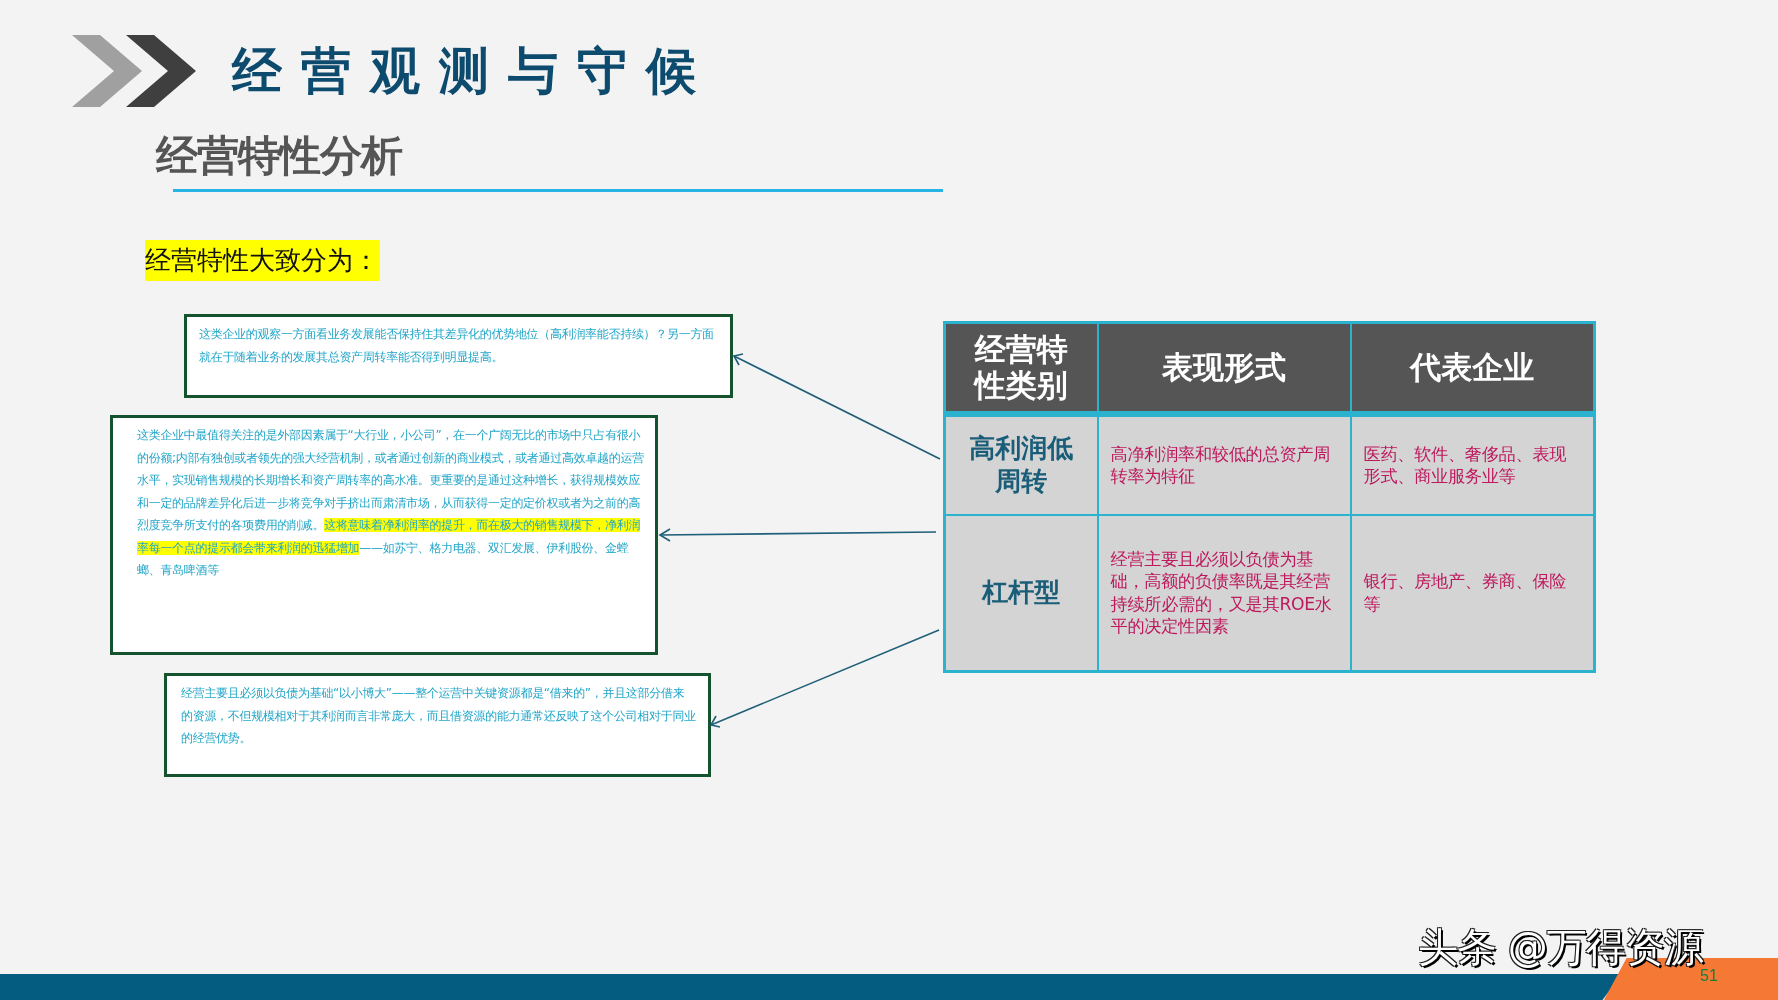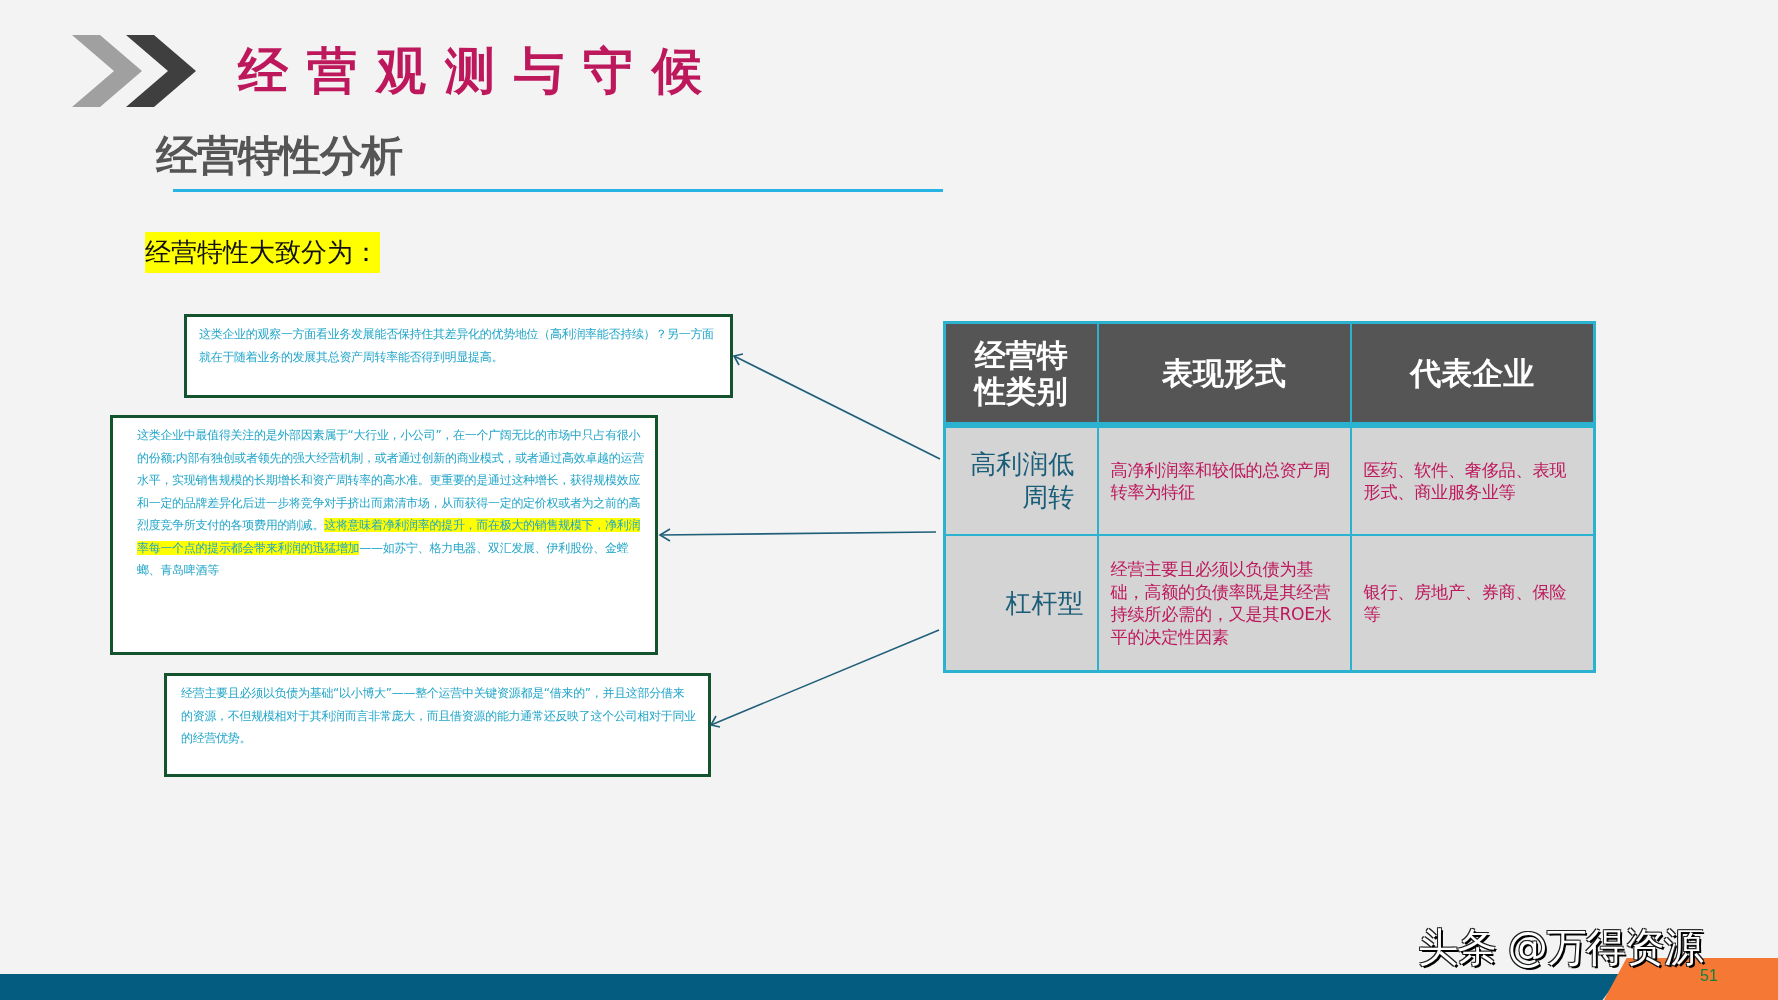--- a/index.html
+++ b/index.html
@@ -3,35 +3,35 @@
   <meta charset="utf-8">
   <style>
     html, body { margin: 0; padding: 0; }
     body {
       width: 1778px; height: 1000px; position: relative; overflow: hidden;
       background: #f3f3f3;
       font-family: "DejaVu Sans", "Liberation Sans", sans-serif;
     }
     .chev { position: absolute; top: 35px; width: 72px; height: 72px; }
     .title {
-      position: absolute; left: 238px; top: 38px; height: 66px;
-      font-size: 50px; font-weight: bold; color: #be185d;
+      position: absolute; left: 232px; top: 38px; height: 66px;
+      font-size: 50px; font-weight: bold; color: #0c4a6e;
       letter-spacing: 19px; line-height: 66px; white-space: nowrap;
     }
     .subtitle {
       position: absolute; left: 156px; top: 128px; height: 56px;
       font-size: 42px; font-weight: bold; color: #555555;
       line-height: 56px; white-space: nowrap; letter-spacing: -1px;
     }
     .underline {
       position: absolute; left: 173px; top: 189px; width: 770px; height: 3px;
       background: #27b3e4;
     }
     .label-yellow {
-      position: absolute; left: 145px; top: 232px; height: 41px; width: 235px;
+      position: absolute; left: 145px; top: 240px; height: 41px; width: 235px;
       background: #ffff00; color: #111; font-size: 26px; line-height: 41px;
       white-space: nowrap; overflow: hidden;
     }
     .note {
       position: absolute; background: #ffffff; border: 3px solid #14532d;
       box-sizing: border-box; color: #21a5c8; font-size: 12px; line-height: 22.5px;
       padding: 6px 12px 0 12px; letter-spacing: -0.3px;
     }
     .note .hl { background: #ffff00; }
     #note1 { left: 184px; top: 314px; width: 549px; height: 84px; }
@@ -39,29 +39,29 @@
     #note3 { left: 164px; top: 673px; width: 547px; height: 104px; padding-left: 14px; }
 
     svg.connectors { position: absolute; left: 0; top: 0; width: 1778px; height: 1000px; pointer-events: none; }
 
     table.ops {
       position: absolute; left: 943px; top: 321px; width: 650px; height: 352px;
       border-collapse: collapse; table-layout: fixed;
       border: 3px solid #2ab2cf;
     }
     table.ops th, table.ops td {
-      border: 2px solid #2ab2cf; box-sizing: border-box; padding: 13px;
+      border: 2px solid #2ab2cf; box-sizing: border-box; padding: 0;
     }
     table.ops th {
       background: #555555; color: #ffffff; font-weight: bold;
       font-size: 31px; line-height: 36px; height: 91px;
       border-bottom: 6px solid #2ab2cf;
     }
     table.ops td.cat {
-      text-align: right; font-size: 26px; line-height: 33px; color: #1a5d78;
+      text-align: center; font-size: 26px; line-height: 33px; color: #1a5d78; font-weight: bold;
     }
     table.ops td.txt {
       font-size: 17.2px; line-height: 22.5px; color: #be185d; padding: 0 10px 0 12px;
       letter-spacing: -0.3px;
     }
     table.ops tr.r1 td { background: #d4d4d4; height: 77px; }
     table.ops tr.r2 td { background: #ebebeb; height: 79px; }
     table.ops tr.r3 td { background: #d4d4d4; height: 119px; }
 
     .footer-blue {

